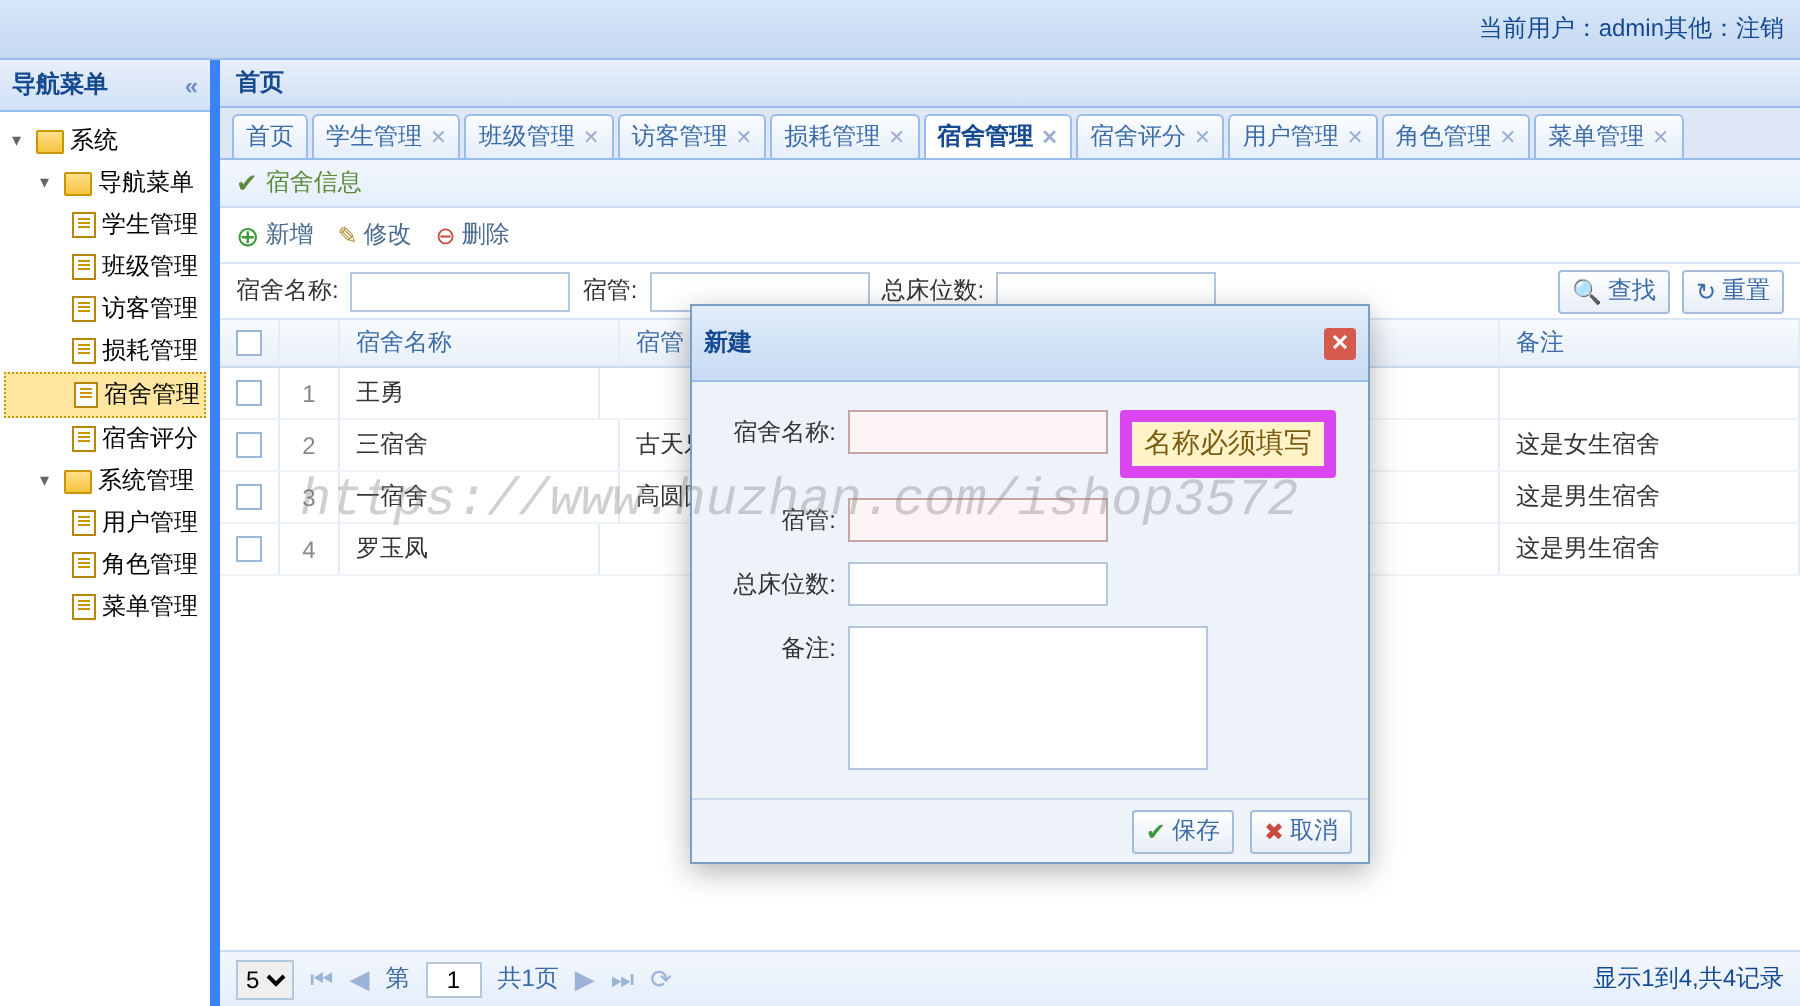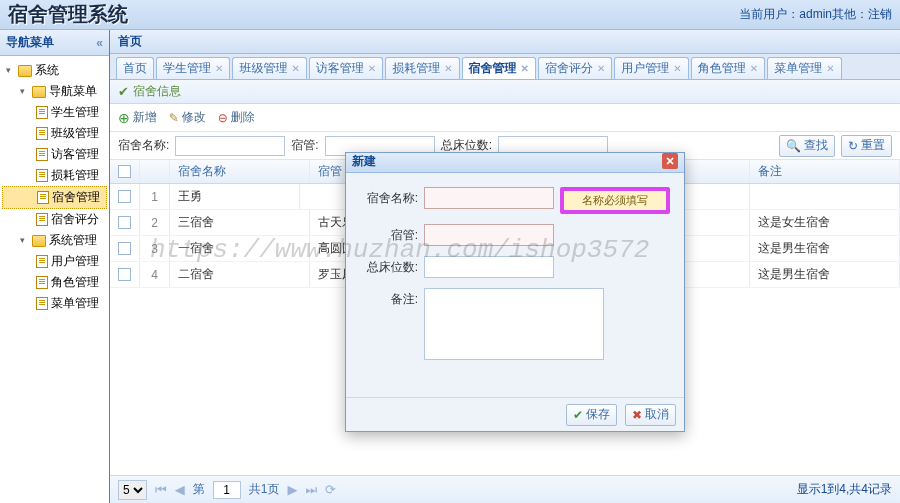--- a/index.html
+++ b/index.html
@@ -2,21 +2,21 @@
 <html><head>
 <meta charset="utf-8">
 <style>
 *{box-sizing:border-box;margin:0;padding:0;font-family:"Microsoft YaHei",Arial,sans-serif;font-size:12px}
 body{background:#dfe8f6;width:900px;height:503px;overflow:hidden;position:relative}
 .header{height:30px;background:linear-gradient(#d8e6f9,#c4d9f1);border-bottom:1px solid #99bce8;display:flex;align-items:center;padding:0 8px}
 .app-title{font-size:20px;font-weight:bold;color:#1a2b4a;text-shadow:1px 1px 0 #fff}
 .header-right{margin-left:auto;display:flex;align-items:center;color:#1a4c8a}
 .header-right span{color:#154a91}
 .main{display:flex;height:473px}
-.sidebar{width:110px;background:#701a75;border-right:1px solid #3b82f6;display:flex;flex-direction:column}
+.sidebar{width:110px;background:#701a75;border-right:5px solid #3b82f6;display:flex;flex-direction:column}
 .sidebar-head{height:26px;background:linear-gradient(#e8f0fb,#d0e0f5);border-bottom:1px solid #99bce8;display:flex;align-items:center;padding:0 6px;font-weight:bold;color:#154a91;justify-content:space-between}
 .tree{padding:4px 2px;background:#fff;flex:1;overflow:auto}
 .tree-node{display:flex;align-items:center;padding:2px 2px;gap:3px;cursor:pointer;white-space:nowrap}
 .tree-node.l1{padding-left:4px}
 .tree-node.l2{padding-left:18px}
 .tree-node.l3{padding-left:34px}
 .tree-node.sel{background:#ffe7a2;border:1px dotted #c89600}
 .tog{width:9px;height:9px;display:inline-block;color:#666;font-size:9px;line-height:9px}
 .folder{width:14px;height:12px;background:linear-gradient(#ffe08a,#f5c23e);border:1px solid #c89600;border-radius:1px}
 .page-ico{width:12px;height:13px;background:#fff;border:1px solid #b8860b;position:relative}
@@ -45,42 +45,41 @@
 .c5{width:150px}
 .grow{height:26px;display:flex;align-items:center;border-bottom:1px solid #eef3fa;color:#333}
 .grow .c1{color:#888}
 .cb{width:13px;height:13px;border:1px solid #9bb6d6;background:#fff}
 .pager{height:28px;background:linear-gradient(#f3f7fd,#e4eefb);border-top:1px solid #c9d9ef;display:flex;align-items:center;padding:0 8px;gap:8px;color:#3b6ca8}
 .pager .status{margin-left:auto;color:#154a91}
 .pager input{width:28px;height:18px;border:1px solid #b5c7de;text-align:center}
 .pager select{height:20px;border:1px solid #b5c7de}
 .picon{color:#9ab3d6;font-size:13px}
 .overlay{position:absolute;left:345px;top:152px;width:340px;height:280px;background:#eef3fa;border:1px solid #7a9ec6;box-shadow:0 4px 14px rgba(0,0,0,.3);display:flex;flex-direction:column}
-.dlg-head{height:20px;background:linear-gradient(#e0ecfa,#c7dbf3);border-bottom:1px solid #99bce8;display:flex;padding:0 6px;color:#154a91;font-weight:bold}
+.dlg-head{height:41px;background:linear-gradient(#e0ecfa,#c7dbf3);border-bottom:1px solid #99bce8;display:flex;align-items:center;padding:0 6px;color:#154a91;font-weight:bold}
 .dlg-close{margin-left:auto;width:16px;height:16px;background:#d55b4f;color:#fff;display:flex;align-items:center;justify-content:center;border-radius:2px;font-size:11px;cursor:pointer}
 .dlg-body{flex:1;padding:14px 12px;display:flex;flex-direction:column;gap:10px}
 .frow{display:flex;align-items:flex-start;gap:6px}
 .frow label{width:60px;text-align:right;color:#333;padding-top:3px}
 .frow input{height:22px;width:130px;border:1px solid #c7a5a5;background:#fdf5f5;padding:0 4px}
 .frow input.norm{border:1px solid #b5c7de;background:#fff}
 .frow textarea{width:180px;height:72px;border:1px solid #b5c7de;background:#fff;resize:none}
-.warn{background:#fff3c7;border:4px solid #d946ef;padding:2px 18px;color:#7a5c10;border-radius:2px;font-size:11px}
+.warn{background:#fff3c7;border:6px solid #d946ef;padding:2px 6px;color:#7a5c10;border-radius:2px;font-size:14px}
 .dlg-foot{height:34px;border-top:1px solid #c9d9ef;display:flex;align-items:center;justify-content:flex-end;padding:0 8px;gap:8px}
 .ok-ico{color:#3a9a3a}
 .cancel-ico{color:#c74a3e}
 .add-ico{color:#3a9a3a;font-size:14px}
 .edit-ico{color:#b28b2e}
 .del-ico{color:#c74a3e}
 .watermark{position:absolute;left:150px;top:235px;font-size:26px;color:rgba(120,120,120,.35);font-family:Liberation Mono, monospace;font-style:italic;pointer-events:none}
 </style>
 </head>
 <body>
 
 <div class="header">
-  <span class="app-title">宿舍管理系统</span>
   <div class="header-right">
     <span><span>当前用户：</span><span>admin</span></span>
     <span>其他：</span>
     <span>注销</span>
   </div>
 </div>
 
 <div class="main">
   <div class="sidebar">
     <div class="sidebar-head">
@@ -260,21 +259,20 @@
             <div class="gcell c2">一宿舍</div>
             <div class="gcell c3">高圆圆</div>
             <div class="gcell c4"></div>
             <div class="gcell c5">这是男生宿舍</div>
           </div>
           <div class="grow">
             <div class="gcell c0">
               <span class="cb"></span>
             </div>
             <div class="gcell c1">4</div>
-            <div class="gcell c2">二宿舍</div>
             <div class="gcell c3">罗玉凤</div>
             <div class="gcell c4"></div>
             <div class="gcell c5">这是男生宿舍</div>
           </div>
         </div>
     </div>
 
     <div class="pager">
       <select><option>5</option></select>
       <span class="picon">⏮</span>

